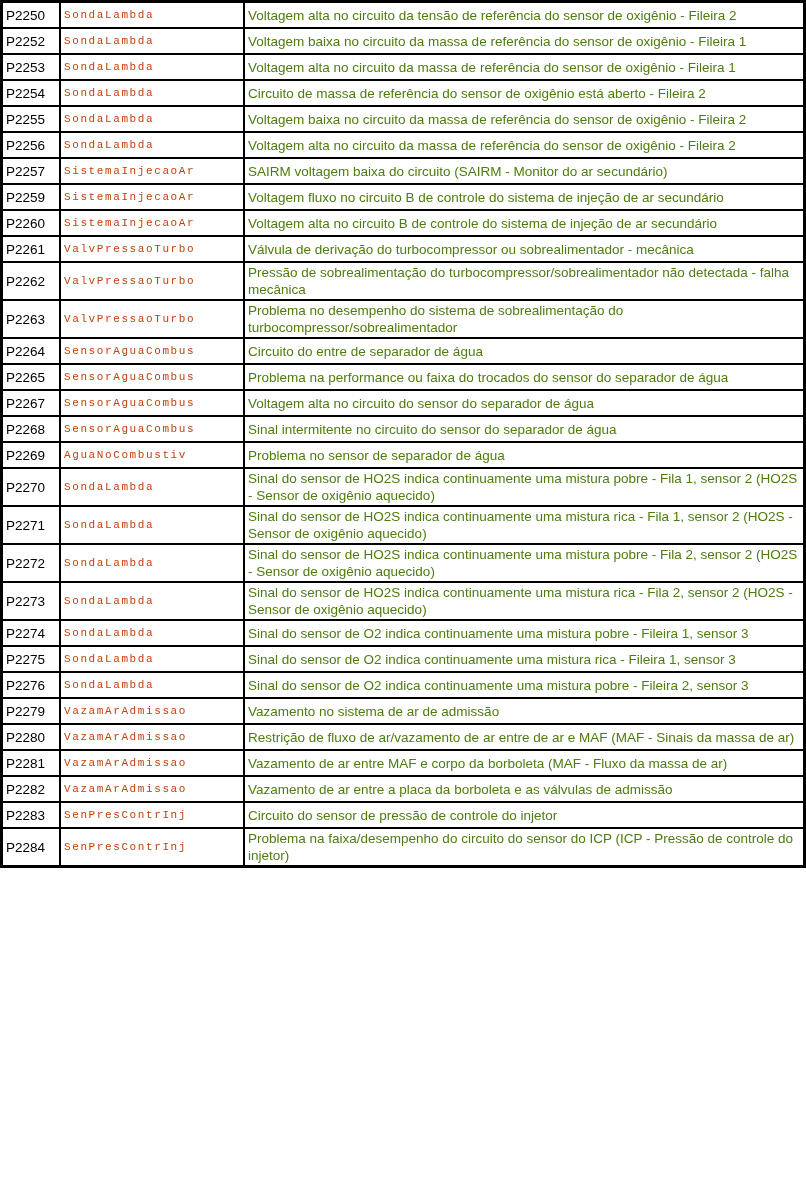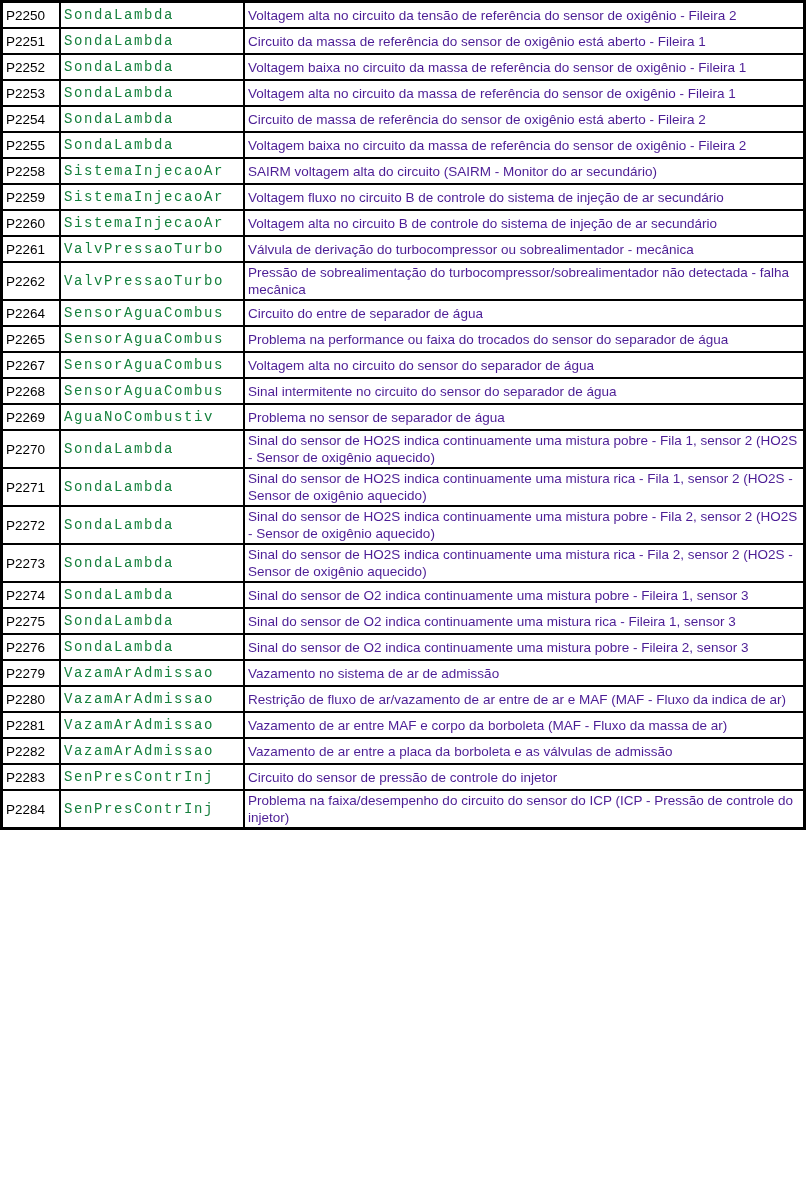--- a/index.html
+++ b/index.html
@@ -29,47 +29,42 @@
     padding-left: 9px;
     font-size: 13.5px;
     color: #000000;
     white-space: nowrap;
     height: 22px;
   }
   td.category-cell {
     width: 176px;
     padding-left: 5px;
     font-family: "Liberation Mono", "DejaVu Sans Mono", monospace;
-    font-size: 14px;
+    font-size: 11px;
     letter-spacing: 1.6px;
-    color: #15803d;
+    color: #c2410c;
     white-space: nowrap;
   }
   td.description-cell {
     font-size: 13.5px;
     line-height: 17px;
-    color: #4c1d95;
+    color: #4d7c0f;
   }
 </style>
 </head>
 <body>
 
 <table class="dtc-table">
   <tbody>
   <tr>
     <td class="code-cell">P2250</td>
     <td class="category-cell">SondaLambda</td>
     <td class="description-cell">Voltagem alta no circuito da tensão de referência do sensor de oxigênio - Fileira 2</td>
   </tr>
 
-  <tr>
-    <td class="code-cell">P2251</td>
-    <td class="category-cell">SondaLambda</td>
-    <td class="description-cell">Circuito da massa de referência do sensor de oxigênio está aberto - Fileira 1</td>
-  </tr>
 
   <tr>
     <td class="code-cell">P2252</td>
     <td class="category-cell">SondaLambda</td>
     <td class="description-cell">Voltagem baixa no circuito da massa de referência do sensor de oxigênio - Fileira 1</td>
   </tr>
 
   <tr>
     <td class="code-cell">P2253</td>
     <td class="category-cell">SondaLambda</td>
@@ -81,27 +76,32 @@
     <td class="category-cell">SondaLambda</td>
     <td class="description-cell">Circuito de massa de referência do sensor de oxigênio está aberto - Fileira 2</td>
   </tr>
 
   <tr>
     <td class="code-cell">P2255</td>
     <td class="category-cell">SondaLambda</td>
     <td class="description-cell">Voltagem baixa no circuito da massa de referência do sensor de oxigênio - Fileira 2</td>
   </tr>
 
-
-
-  <tr>
-    <td class="code-cell">P2258</td>
+  <tr>
+    <td class="code-cell">P2256</td>
+    <td class="category-cell">SondaLambda</td>
+    <td class="description-cell">Voltagem alta no circuito da massa de referência do sensor de oxigênio - Fileira 2</td>
+  </tr>
+
+  <tr>
+    <td class="code-cell">P2257</td>
     <td class="category-cell">SistemaInjecaoAr</td>
-    <td class="description-cell">SAIRM voltagem alta do circuito (SAIRM - Monitor do ar secundário)</td>
-  </tr>
+    <td class="description-cell">SAIRM voltagem baixa do circuito (SAIRM - Monitor do ar secundário)</td>
+  </tr>
+
 
   <tr>
     <td class="code-cell">P2259</td>
     <td class="category-cell">SistemaInjecaoAr</td>
     <td class="description-cell">Voltagem fluxo no circuito B de controle do sistema de injeção de ar secundário</td>
   </tr>
 
   <tr>
     <td class="code-cell">P2260</td>
     <td class="category-cell">SistemaInjecaoAr</td>
@@ -113,20 +113,25 @@
     <td class="category-cell">ValvPressaoTurbo</td>
     <td class="description-cell">Válvula de derivação do turbocompressor ou sobrealimentador - mecânica</td>
   </tr>
 
   <tr>
     <td class="code-cell">P2262</td>
     <td class="category-cell">ValvPressaoTurbo</td>
     <td class="description-cell">Pressão de sobrealimentação do turbocompressor/sobrealimentador não detectada - falha mecânica</td>
   </tr>
 
+  <tr>
+    <td class="code-cell">P2263</td>
+    <td class="category-cell">ValvPressaoTurbo</td>
+    <td class="description-cell">Problema no desempenho do sistema de sobrealimentação do turbocompressor/sobrealimentador</td>
+  </tr>
 
   <tr>
     <td class="code-cell">P2264</td>
     <td class="category-cell">SensorAguaCombus</td>
     <td class="description-cell">Circuito do entre de separador de água</td>
   </tr>
 
   <tr>
     <td class="code-cell">P2265</td>
     <td class="category-cell">SensorAguaCombus</td>
@@ -198,21 +203,21 @@
 
   <tr>
     <td class="code-cell">P2279</td>
     <td class="category-cell">VazamArAdmissao</td>
     <td class="description-cell">Vazamento no sistema de ar de admissão</td>
   </tr>
 
   <tr>
     <td class="code-cell">P2280</td>
     <td class="category-cell">VazamArAdmissao</td>
-    <td class="description-cell">Restrição de fluxo de ar/vazamento de ar entre de ar e MAF (MAF - Fluxo da indica de ar)</td>
+    <td class="description-cell">Restrição de fluxo de ar/vazamento de ar entre de ar e MAF (MAF - Sinais da massa de ar)</td>
   </tr>
 
   <tr>
     <td class="code-cell">P2281</td>
     <td class="category-cell">VazamArAdmissao</td>
     <td class="description-cell">Vazamento de ar entre MAF e corpo da borboleta (MAF - Fluxo da massa de ar)</td>
   </tr>
 
   <tr>
     <td class="code-cell">P2282</td>

